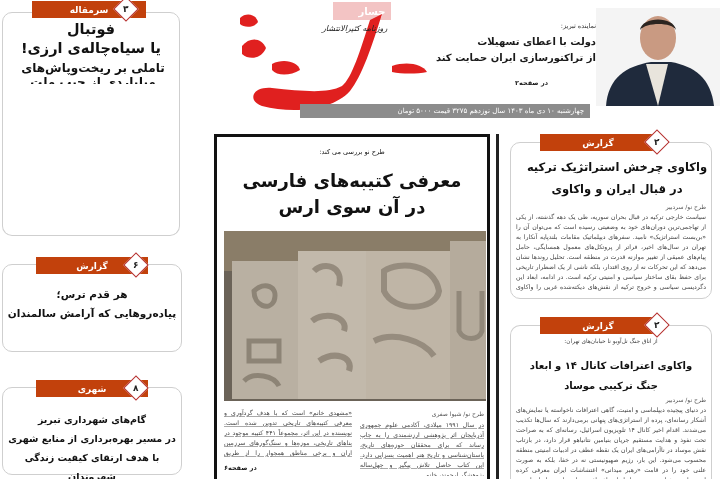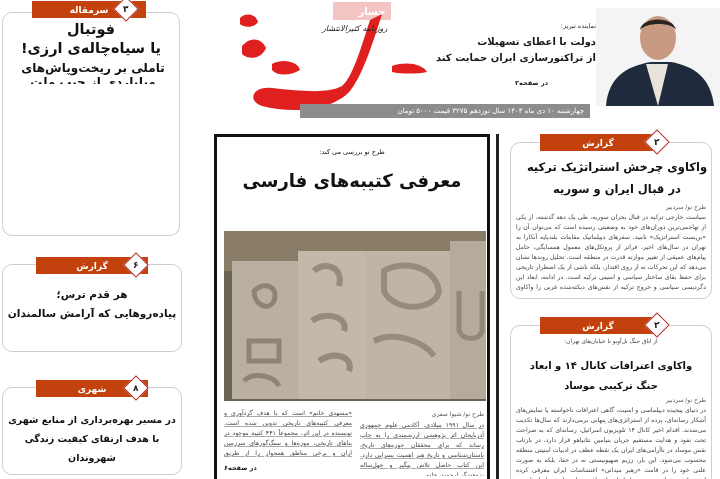--- a/index.html
+++ b/index.html
@@ -64,20 +64,21 @@
 </div>
 
 <div class="box" style="left:2px; top:387px; width:180px; height:88px;"></div>
 <div class="tagbar" style="left:36px; top:380px; width:112px;">
     <span>شهری</span>
   </div>
 <div class="tagnum" style="left:127px; top:379px;">
     <span>۸</span>
   </div>
 <div class="hl" style="position:absolute; left:4px; top:410px; width:176px; font-size:9.5px; line-height:19px;">
+  <div>گام‌های شهرداری تبریز</div>
   <div>در مسیر بهره‌برداری از منابع شهری</div>
   <div>با هدف ارتقای کیفیت زندگی شهروندان</div>
 </div>
 
 <div id="logo-badge">جسار</div>
 <svg id="logo-main" viewBox="0 0 200 110">
   <path d="M150 8 C140 40, 130 70, 118 85 C100 105, 60 108, 30 100 C15 95, 20 80, 40 82 C70 85, 95 88, 110 80 C120 72, 128 45, 138 14 Z" fill="#e0201f"></path>
   <path d="M160 60 C175 55, 190 58, 195 66 C185 68, 170 68, 160 66 Z" fill="#e0201f"></path>
   <path d="M10 40 C18 30, 30 32, 34 42 C30 52, 18 55, 10 48 Z" fill="#e0201f"></path>
   <path d="M8 12 C14 6, 24 8, 26 16 C22 22, 12 22, 8 18 Z" fill="#e0201f"></path>
@@ -101,20 +102,21 @@
   </svg>
 </div>
 <div id="date-bar">
     <span>چهارشنبه ۱۰ دی ماه ۱۴۰۳  سال نوزدهم  ۳۲۷۵  قیمت ۵۰۰۰ تومان</span>
   </div>
 
 <div style="position:absolute; left:214px; top:134px; width:276px; height:345px; border:3px solid #111; border-bottom:none; background:#fff;"></div>
 <div class="hl" style="position:absolute; left:217px; top:148px; width:270px; font-size:6.5px; font-weight:normal;">طرح نو بررسی می کند:</div>
 <div class="hl" style="position:absolute; left:217px; top:168px; width:270px; font-size:18px; line-height:26px;">
   <div>معرفی کتیبه‌های فارسی</div>
+  <div>در آن سوی ارس</div>
 </div>
 <div style="position:absolute; left:224px; top:231px; width:262px; height:170px; overflow:hidden;">
   <svg width="262" height="170" viewBox="0 0 262 170">
     <rect width="262" height="170" fill="#6b6358"></rect>
     <rect x="0" y="0" width="262" height="40" fill="#8a7d68"></rect>
     <rect x="8" y="30" width="68" height="138" fill="#b9b0a2"></rect>
     <rect x="74" y="20" width="68" height="148" fill="#c2b9ab"></rect>
     <rect x="142" y="20" width="88" height="148" fill="#bfb5a6"></rect>
     <rect x="226" y="10" width="36" height="158" fill="#b5ab9c"></rect>
     <path d="M30 60 C40 50, 55 55, 50 70 C45 80, 30 75, 30 60 Z M25 110 L55 110 L55 130 L25 130 Z M20 150 C30 140, 50 145, 55 155" stroke="#8d8476" stroke-width="5" fill="none"></path>
@@ -132,21 +134,21 @@
 
 <div class="box" style="left:510px; top:142px; width:202px; height:157px;"></div>
 <div class="tagbar" style="left:540px; top:134px; width:116px;">
     <span>گزارش</span>
   </div>
 <div class="tagnum" style="left:648px; top:133px;">
     <span>۲</span>
   </div>
 <div class="hl" style="position:absolute; left:512px; top:156px; width:198px; font-size:11.5px; line-height:22px;padding-left:12px;">
   <div>واکاوی چرخش استراتژیک ترکیه</div>
-  <div>در قبال ایران و سوریه</div>
+  <div>در قبال ایران و واکاوی</div>
 </div>
 <div class="byline" style="position:absolute; left:516px; top:203px; width:190px; text-align:right;">طرح نو/ سردبیر</div>
 <div class="body-text" style="position:absolute; left:516px; top:212px; width:190px; height:80px; overflow:hidden;">سیاست خارجی ترکیه در قبال بحران سوریه، طی یک دهه گذشته، از یکی از تهاجمی‌ترین دوران‌های خود به وضعیتی رسیده است که می‌توان آن را «بن‌بست استراتژیک» نامید. سفرهای دیپلماتیک مقامات بلندپایه آنکارا به تهران در سال‌های اخیر، فراتر از پروتکل‌های معمول همسایگی، حامل پیام‌های عمیقی از تغییر موازنه قدرت در منطقه است. تحلیل روندها نشان می‌دهد که این تحرکات نه از روی اقتدار، بلکه ناشی از یک اضطرار تاریخی برای حفظ بقای ساختار سیاسی و امنیتی ترکیه است. در ادامه، ابعاد این دگردیسی سیاسی و خروج ترکیه از نقش‌های دیکته‌شده غربی را واکاوی می‌کنیم...</div>
 
 <div class="box" style="left:510px; top:325px; width:202px; height:154px; border-bottom:none; border-radius:10px 10px 0 0;"></div>
 <div class="tagbar" style="left:540px; top:317px; width:116px;">
     <span>گزارش</span>
   </div>
 <div class="tagnum" style="left:648px; top:316px;">
     <span>۲</span>

